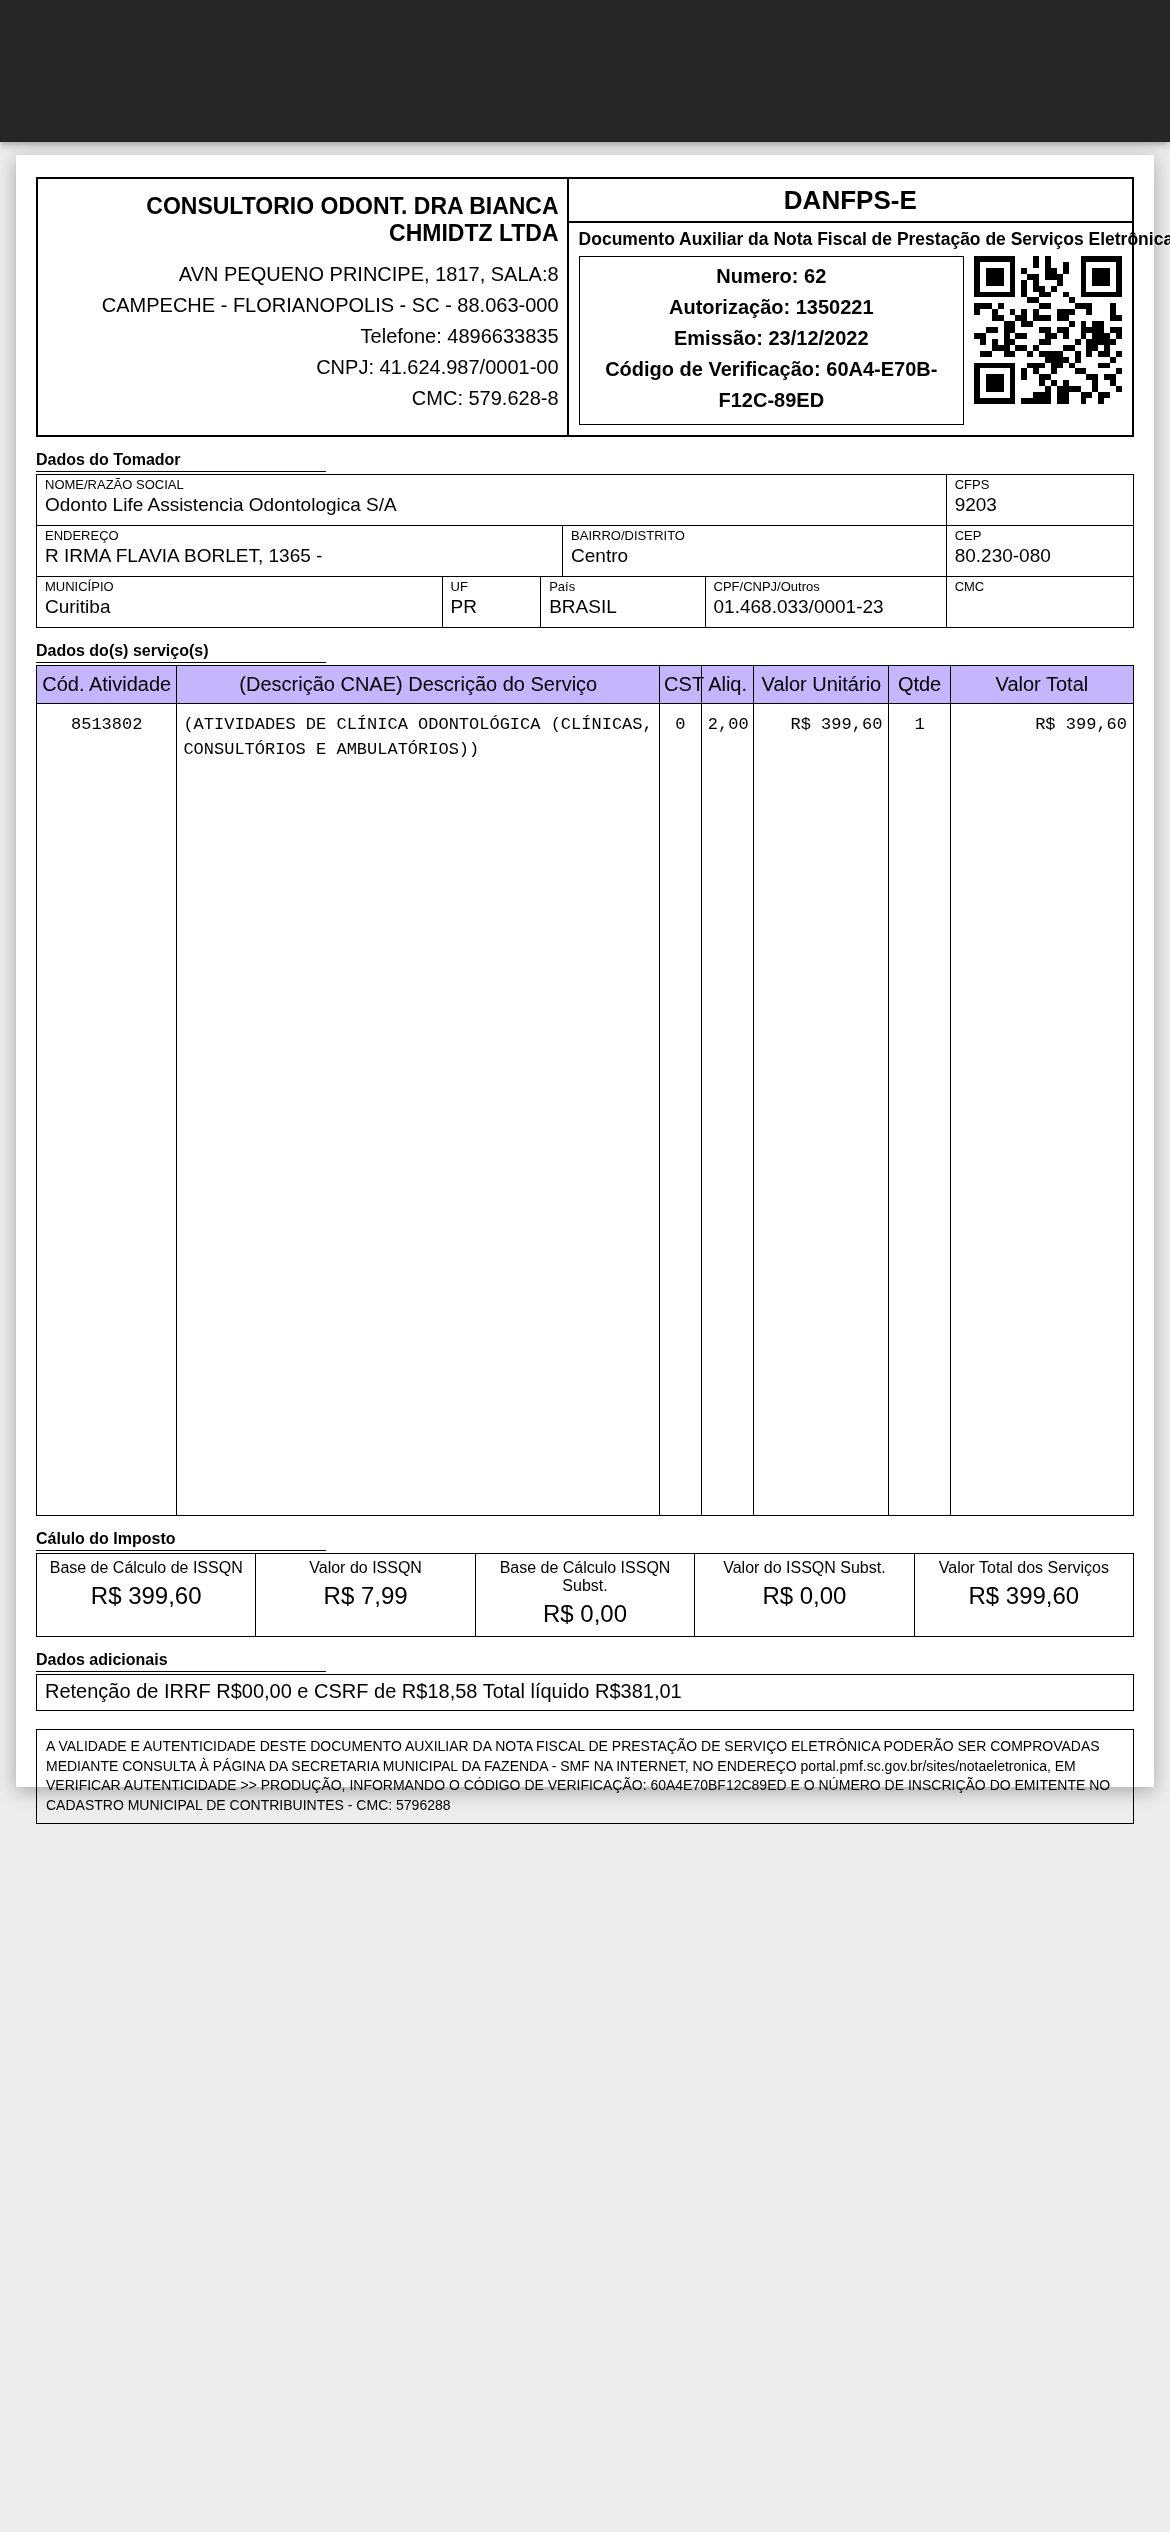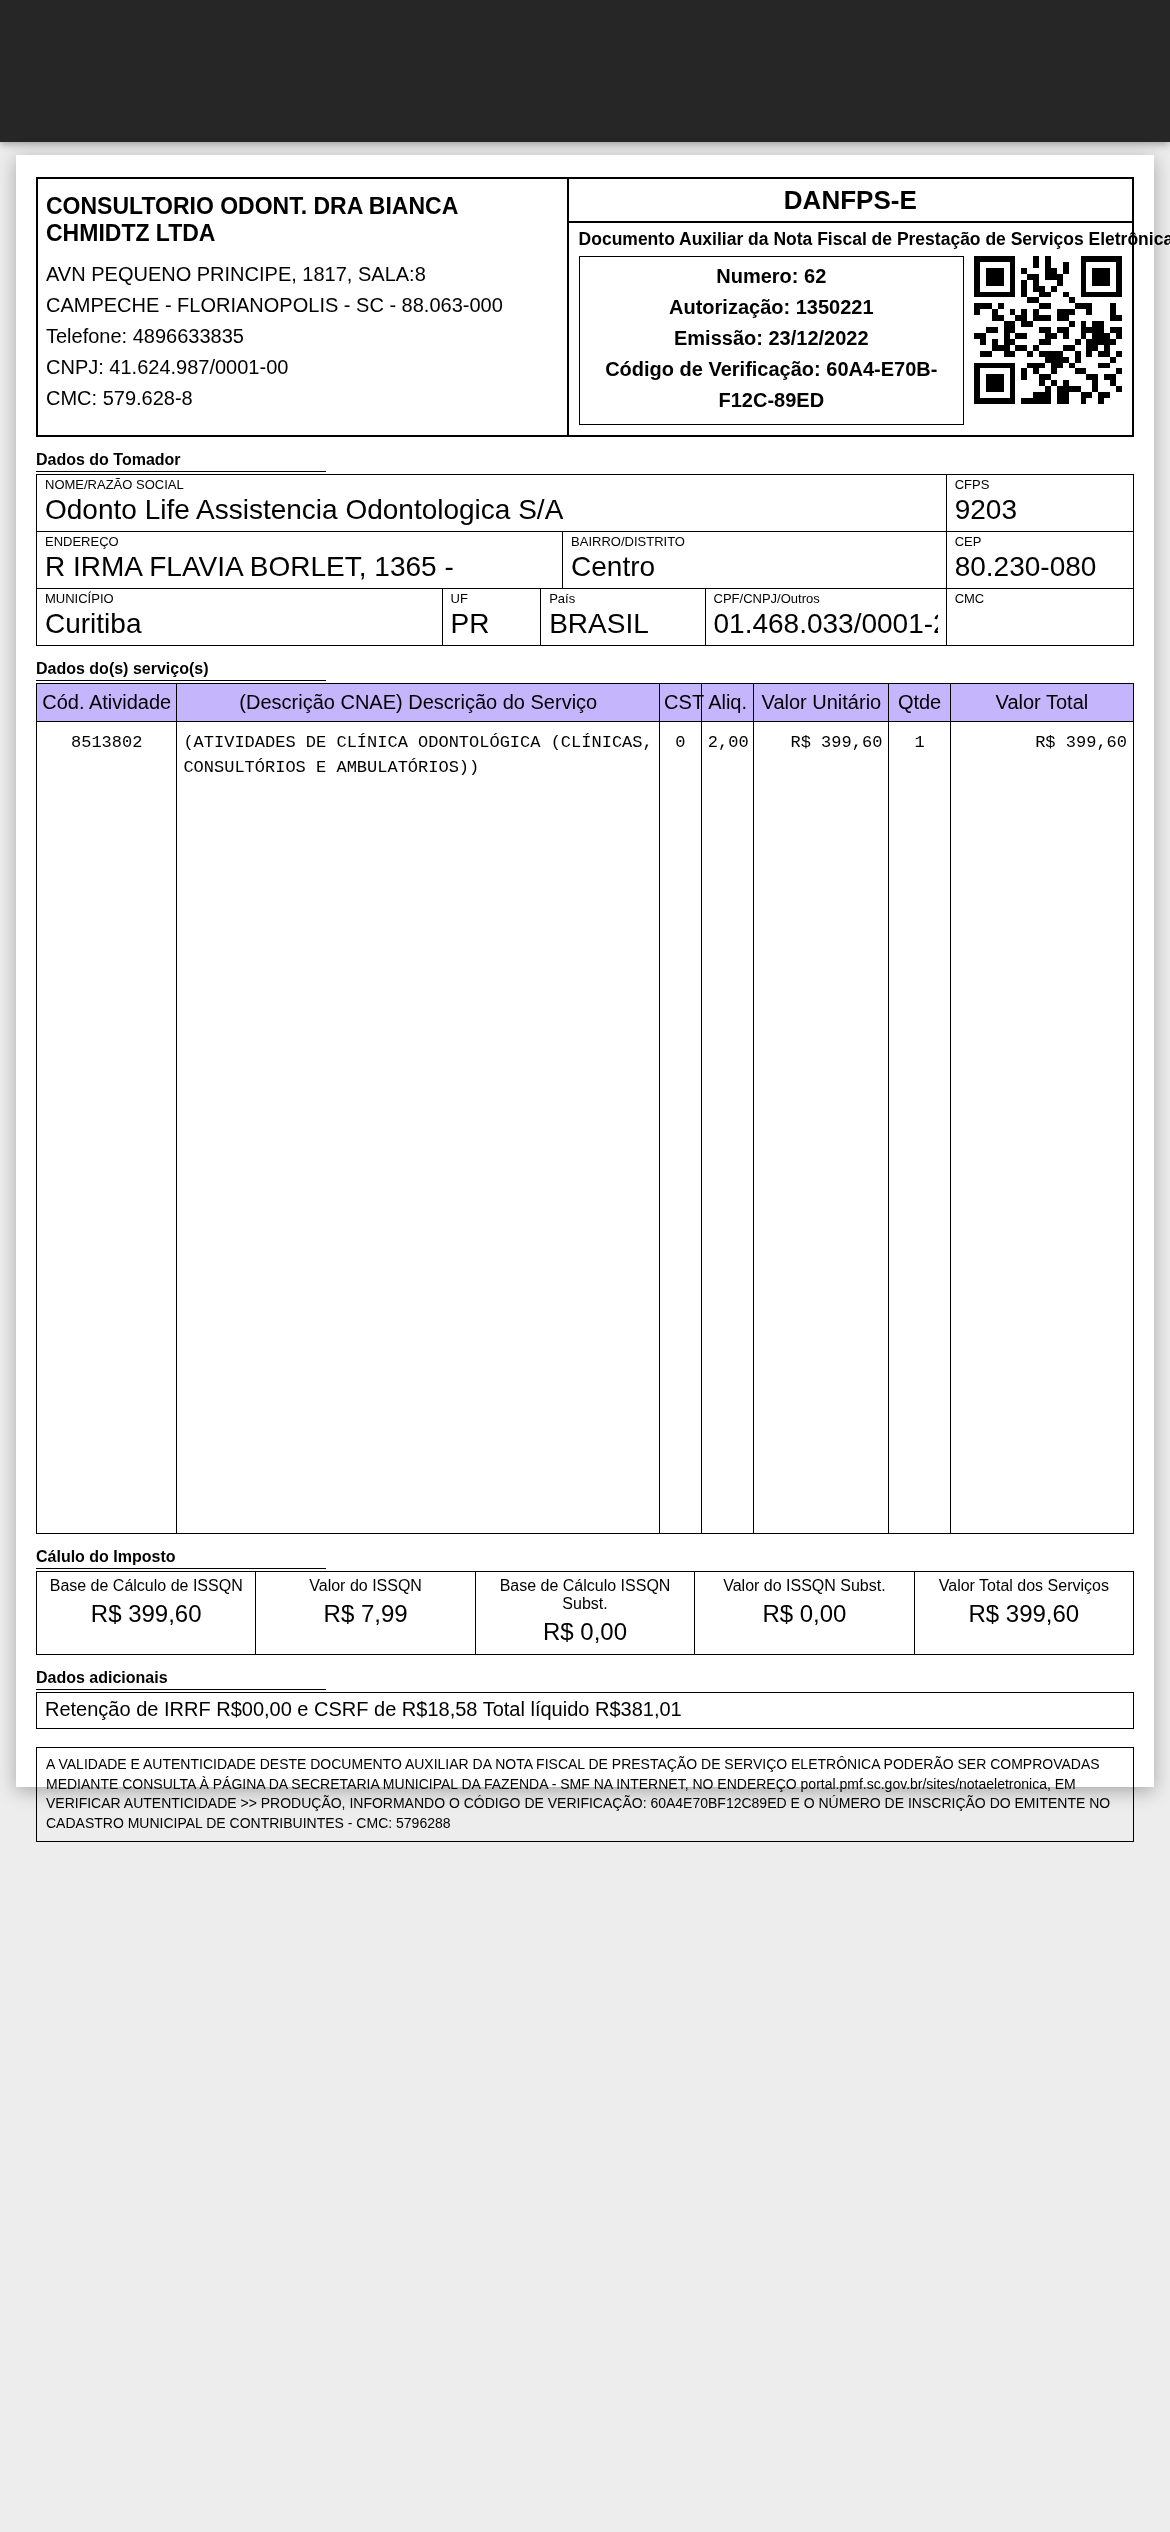--- a/index.html
+++ b/index.html
@@ -13,21 +13,21 @@
   .canvas{padding-top:13px;}
   .page{
     width:1138px;height:1632px;margin:0 auto;background:#fff;
     box-shadow:0 4px 18px rgba(0,0,0,.30);
     padding:22px 20px;box-sizing:border-box;
   }
   
   .header-box{border:2px solid #000;display:flex;}
   .header-left{
     width:48.5%;border-right:2px solid #000;box-sizing:border-box;
-    padding:10px 8px 12px;text-align:left;
+    padding:10px 8px 12px;text-align:right;
   }
   .company-name{font-weight:bold;font-size:23px;margin:4px 0 12px;}
   .company-line{font-size:20px;line-height:1.55;}
   .header-right{flex:1;padding:6px 10px 10px;min-width:0;}
   .danfps-title{
     text-align:center;font-weight:bold;font-size:26px;
     margin:0 -10px;padding-bottom:5px;border-bottom:2px solid #000;
   }
   .danfps-subtitle{font-weight:bold;font-size:17.5px;margin:6px 0 6px;white-space:nowrap;}
   .danfps-body{display:flex;align-items:flex-start;text-align:center;}
@@ -39,21 +39,21 @@
     font-weight:bold;font-size:16px;margin-top:14px;margin-bottom:2px;
     border-bottom:1px solid #000;width:290px;padding-bottom:2px;
   }
   
   .fieldgrid{width:100%;}
   .frow{display:flex;border:1px solid #000;}
   .frow + .frow{border-top:0;}
   .fcell{border-right:1px solid #000;padding:2px 8px 5px;box-sizing:border-box;min-width:0;}
   .fcell:last-child{border-right:0;}
   .flabel{font-size:13px;line-height:1.3;}
-  .fvalue{font-size:28px;min-height:26px;white-space:nowrap;overflow:hidden;}
+  .fvalue{font-size:19px;min-height:26px;white-space:nowrap;overflow:hidden;}
   
   table.svc{width:100%;border-collapse:collapse;margin-top:2px;table-layout:fixed;}
   .svc th,.svc td{border:1px solid #000;box-sizing:border-box;}
   .svc th{font-weight:normal;font-size:20px;padding:7px 4px;background:#c4b5fd;}
   .svc td{
     vertical-align:top;font-family:"Liberation Mono","DejaVu Sans Mono",monospace;
     font-size:17px;line-height:1.5;padding:8px 6px;
   }
   .ta-c{text-align:center;} .ta-r{text-align:right;}
   

